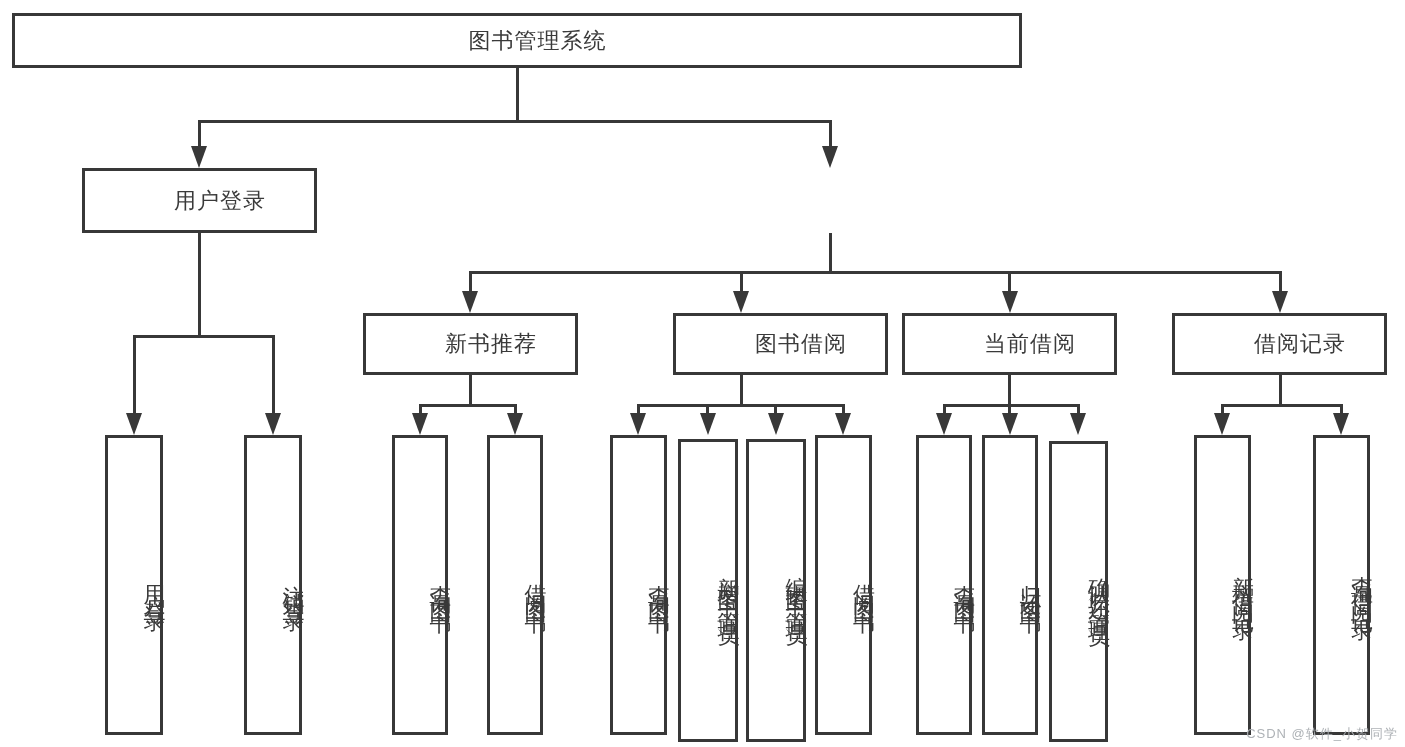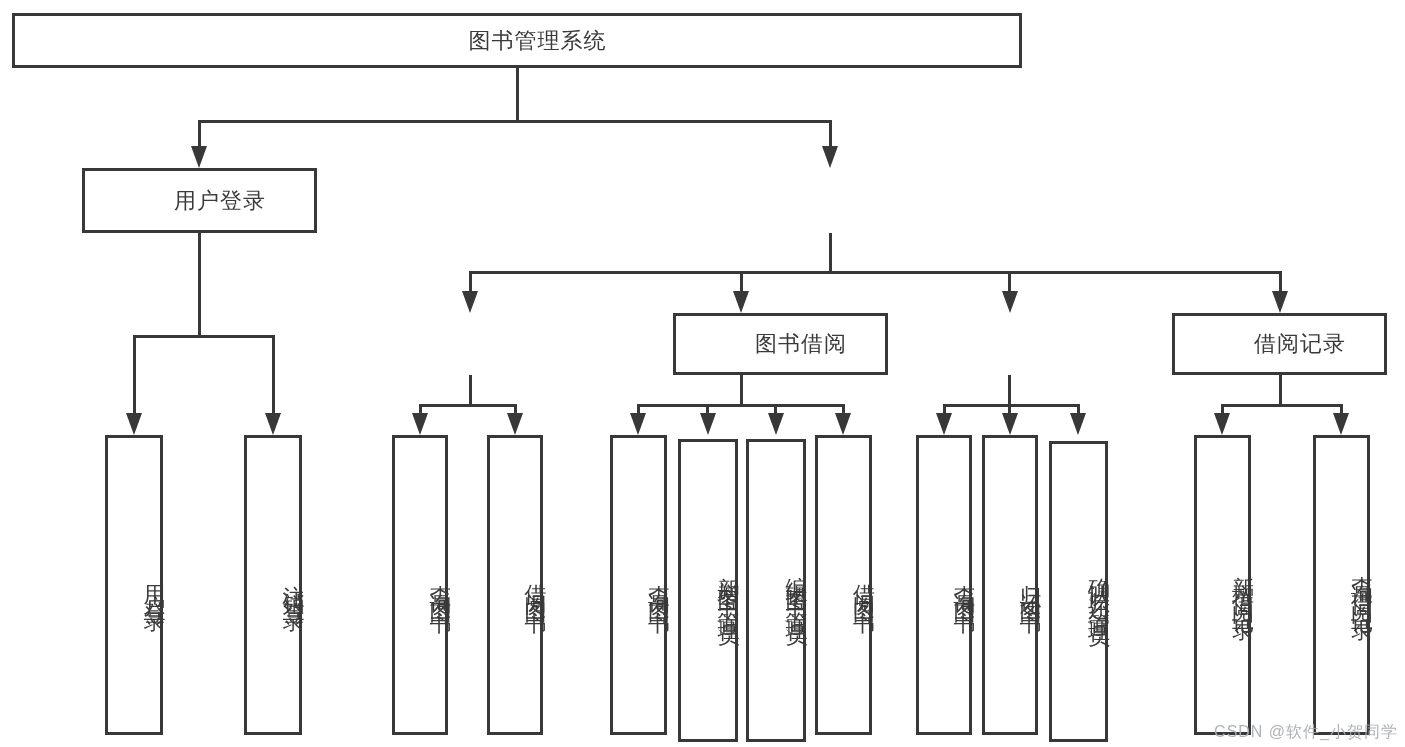--- a/index.html
+++ b/index.html
@@ -19,21 +19,21 @@
   .vnode.long{letter-spacing:7px;}
   .vline{position:absolute;width:3px;background:#383838;z-index:1;}
   .hline{position:absolute;height:3px;background:#383838;z-index:1;}
   .arrow{
     position:absolute;width:0;height:0;z-index:1;
     border-left:8px solid transparent;border-right:8px solid transparent;
     border-top:22px solid #383838;
   }
   .watermark{
     position:absolute;right:7px;bottom:4px;z-index:6;
-    font-size:16px;color:rgba(170,174,178,0.95);letter-spacing:1px;white-space:nowrap;
+    font-size:13px;color:rgba(170,174,178,0.95);letter-spacing:1px;white-space:nowrap;
   }
 </style>
 </head>
 <body>
 
 <div id="stage">
 
   <div class="box hnode" style="left:12px;top:13px;width:1010px;height:55px;">图书管理系统</div>
 
   <div class="vline" style="left:516px;top:68px;height:52px;"></div>
@@ -56,21 +56,23 @@
   <div class="hline" style="left:469px;top:271px;width:813px;"></div>
   <div class="vline" style="left:469px;top:271px;height:24px;"></div>
   <div class="arrow" style="left:462px;top:291px;"></div>
   <div class="vline" style="left:740px;top:271px;height:24px;"></div>
   <div class="arrow" style="left:733px;top:291px;"></div>
   <div class="vline" style="left:1008px;top:271px;height:24px;"></div>
   <div class="arrow" style="left:1002px;top:291px;"></div>
   <div class="vline" style="left:1279px;top:271px;height:24px;"></div>
   <div class="arrow" style="left:1272px;top:291px;"></div>
 
+  <div class="box hnode" style="left:363px;top:313px;width:215px;height:62px;">新书推荐</div>
   <div class="box hnode" style="left:633px;top:313px;width:215px;height:62px;margin-left:40px;">图书借阅</div>
+  <div class="box hnode" style="left:902px;top:313px;width:215px;height:62px;">当前借阅</div>
   <div class="box hnode" style="left:1172px;top:313px;width:215px;height:62px;">借阅记录</div>
 
   <div class="vline" style="left:469px;top:375px;height:29px;"></div>
   <div class="hline" style="left:419px;top:404px;width:97px;"></div>
   <div class="vline" style="left:419px;top:404px;height:13px;"></div>
   <div class="arrow" style="left:412px;top:413px;"></div>
   <div class="vline" style="left:514px;top:404px;height:13px;"></div>
   <div class="arrow" style="left:507px;top:413px;"></div>
 
   <div class="vline" style="left:740px;top:375px;height:29px;"></div>

